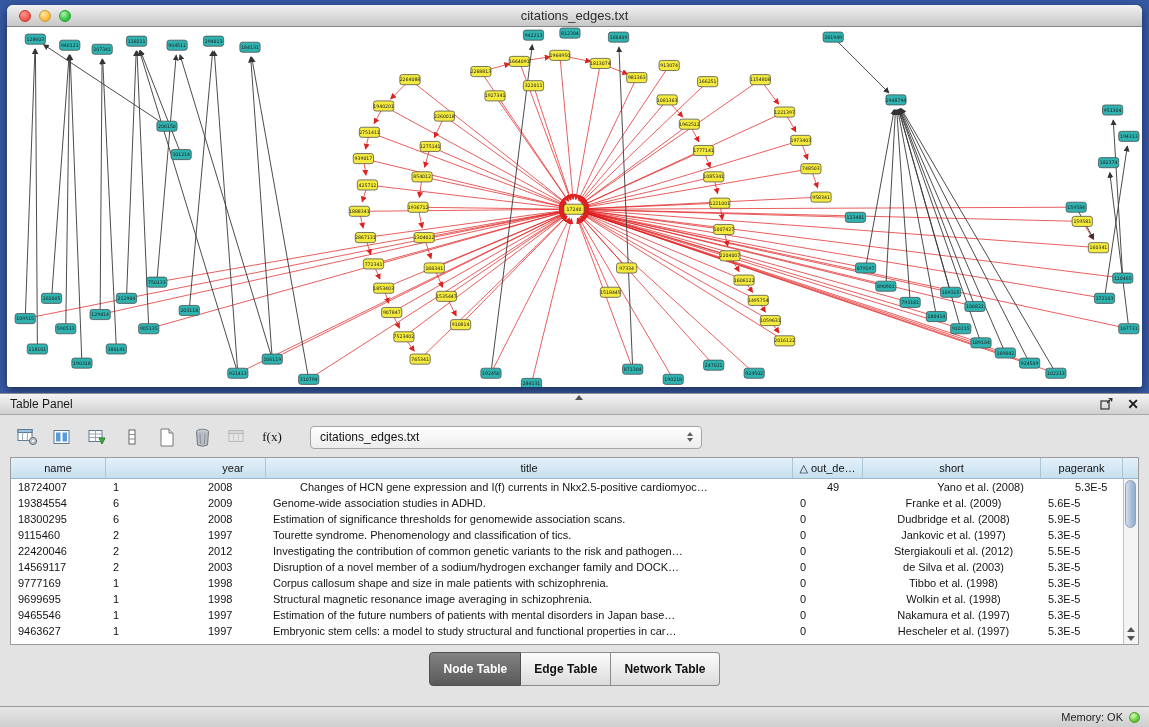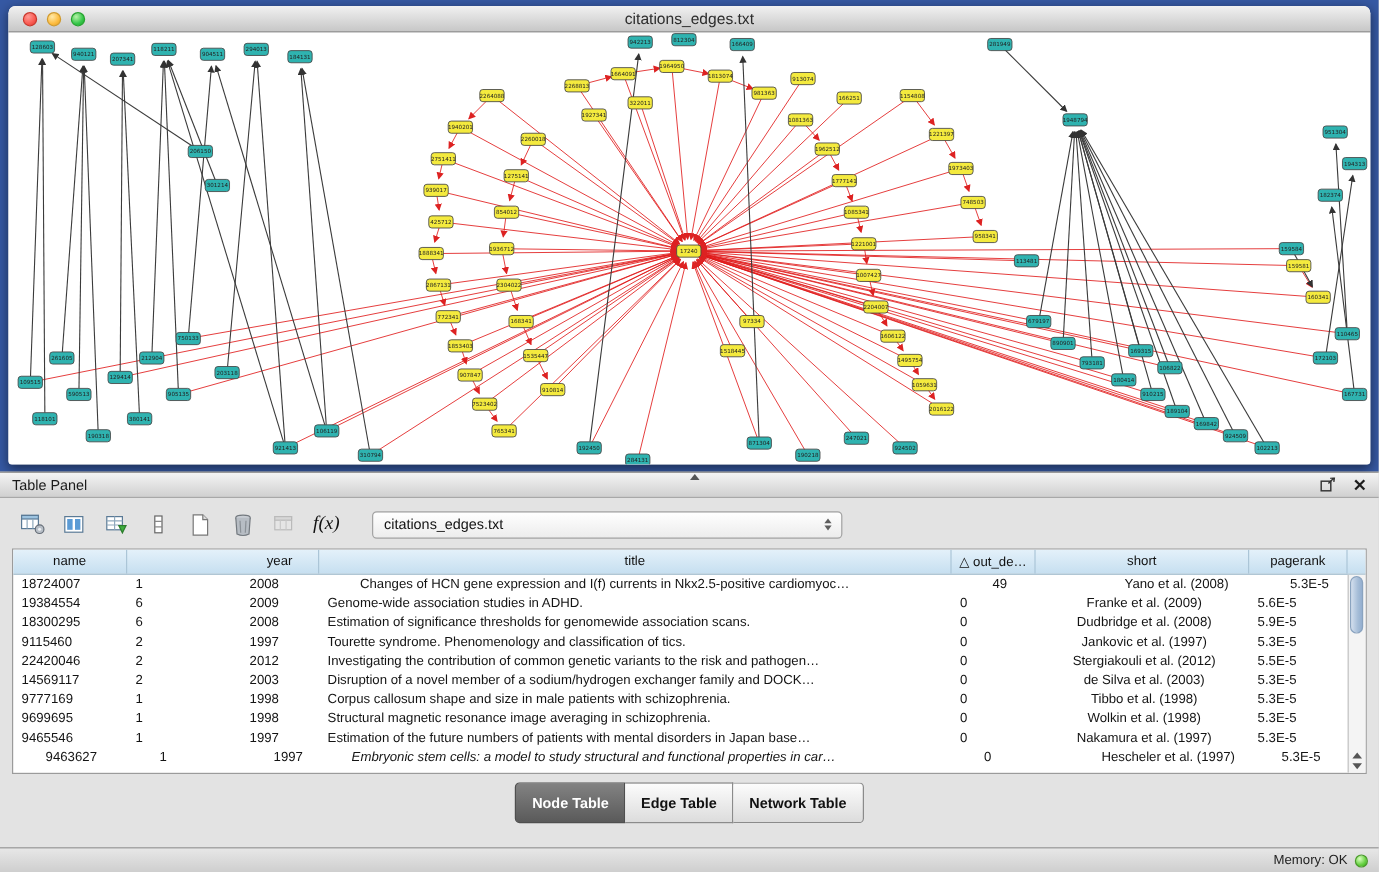--- a/index.html
+++ b/index.html
@@ -28,21 +28,21 @@
     padding:0 10px;font-size:12px;color:#1a1a1a;position:relative;}
   .panel-header .ptitle{margin-right:auto;}
   .grip{position:absolute;left:50%;top:1px;width:0;height:0;border-left:4px solid transparent;
     border-right:4px solid transparent;border-bottom:5px solid #555;}
   .hicon{display:flex;align-items:center;margin-left:12px;}
   .close-x{font-size:14px;font-weight:bold;color:#1c1c1c;margin-left:14px;line-height:1;}
 
   .panel-body{flex:1;background:#e3e3e3;display:flex;flex-direction:column;}
   .toolbar{display:flex;align-items:center;gap:9px;padding:9px 14px 7px;}
   .tbtn{height:26px;min-width:26px;display:flex;align-items:center;justify-content:center;border-radius:3px;}
-  .fx{font-family:"Liberation Serif",serif;font-style:italic;font-size:16px;color:#111;}
+  .fx{font-family:"Liberation Serif",serif;font-size:13px;color:#111;}
   .combo{margin-left:16px;width:392px;height:23px;border:1px solid #a4a4a4;border-radius:4px;
     background:linear-gradient(#ffffff,#ececec);display:flex;align-items:center;padding:0 6px 0 9px;
     font-size:12px;color:#111;}
   .combo .ctext{flex:1;}
   .carrows{display:flex;flex-direction:column;gap:2px;align-items:center;width:11px;}
   .carrows i{width:0;height:0;border-left:3.5px solid transparent;border-right:3.5px solid transparent;display:block;}
   .carrows .up{border-bottom:4px solid #5e5e5e;}
   .carrows .dn{border-top:4px solid #5e5e5e;}
 
   .table-wrap{margin:0 10px;height:188px;background:#fff;border:1px solid #9b9b9b;position:relative;
@@ -841,24 +841,24 @@
           <div class="tr">
             <div class="td c0" style="width: 95px;">9465546</div>
             <div class="td c1" style="width: 95px;">1</div>
             <div class="td c2" style="width: 65px;">1997</div>
             <div class="td c3" style="width: 527px;">Estimation of the future numbers of patients with mental disorders in Japan base…</div>
             <div class="td c4" style="width: 70px;">0</div>
             <div class="td c5" style="width: 178px;">Nakamura et al. (1997)</div>
             <div class="td c6" style="flex: 1 1 0%;">5.3E-5</div>
           </div>
           <div class="tr">
-            <div class="td c0" style="width: 95px; margin-left: 20px;">9463627</div>
+            <div class="td c0" style="width: 95px;">9463627</div>
             <div class="td c1" style="width: 95px;">1</div>
             <div class="td c2" style="width: 65px;">1997</div>
-            <div class="td c3" style="width: 527px; font-style: italic;">Embryonic stem cells: a model to study structural and functional properties in car…</div>
+            <div class="td c3" style="width: 527px;">Embryonic stem cells: a model to study structural and functional properties in car…</div>
             <div class="td c4" style="width: 70px;">0</div>
             <div class="td c5" style="width: 178px;">Hescheler et al. (1997)</div>
             <div class="td c6" style="flex: 1 1 0%;">5.3E-5</div>
           </div>
         </div>
       <div class="vscroll">
         <div class="vthumb"></div>
         <div class="sarrows">
             <i class="up"></i>
             <i class="dn"></i>

